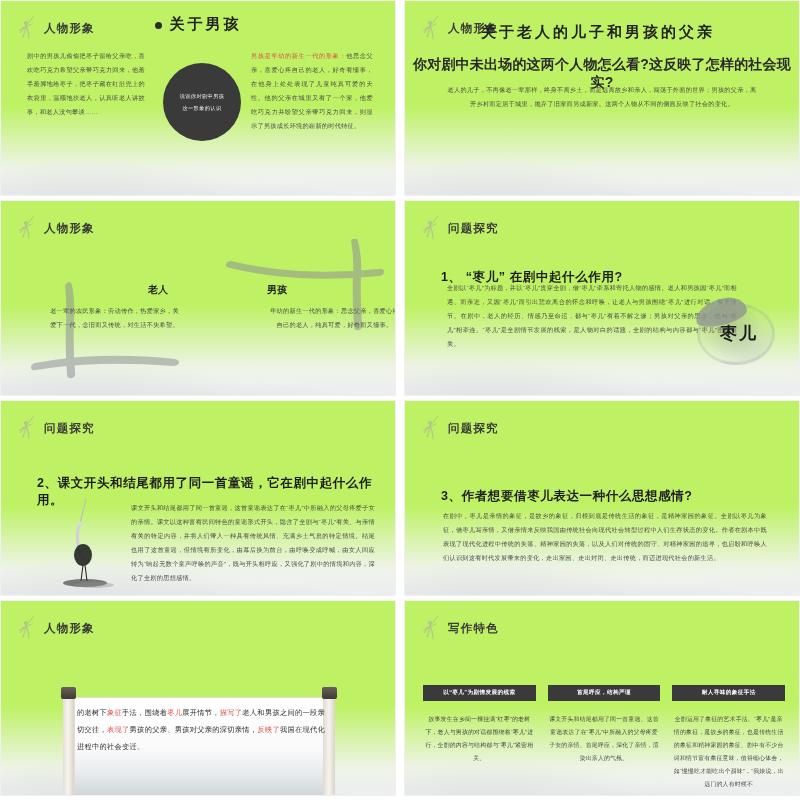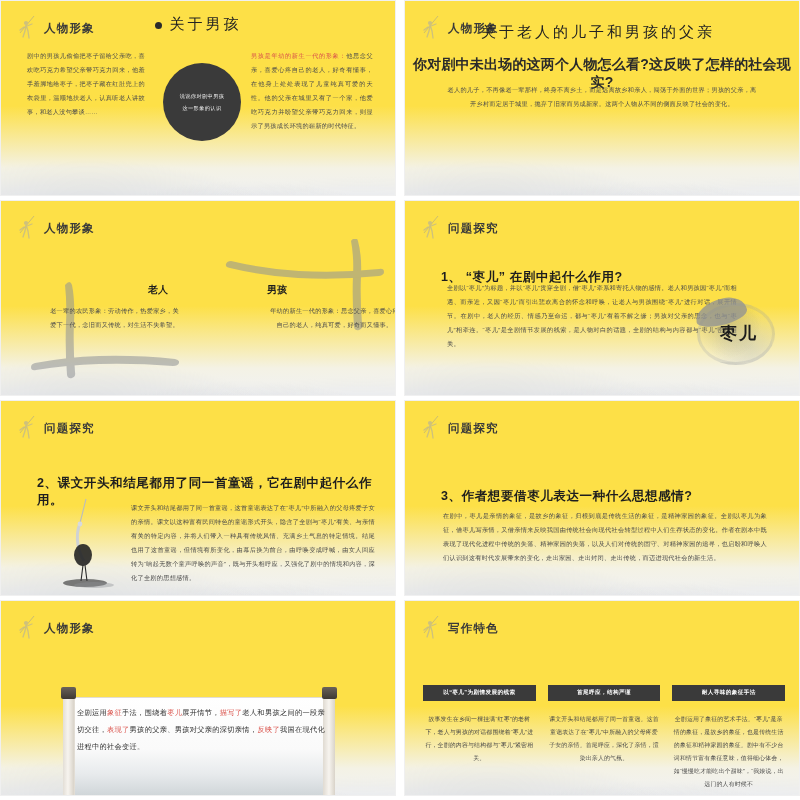--- a/index.html
+++ b/index.html
@@ -13,21 +13,21 @@
     width: 800px; height: 800px;
     display: grid;
     grid-template-columns: 396px 396px;
     grid-template-rows: 196px 196px 196px 196px;
     column-gap: 8px;
     row-gap: 4px;
     background: #ffffff;
   }
   .slide {
     position: relative;
-    background: #fde047;
+    background: #bef264;
     overflow: hidden;
     border: 1px solid #f0f0f0;
   }
   
   .slide::after {
     content: "";
     position: absolute;
     left: 0; right: 0; bottom: 0;
     height: 46%;
     background:
@@ -47,21 +47,21 @@
     display: flex; align-items: center; gap: 7px;
   }
   .runner { width: 20px; height: 30px; opacity: .55; flex: none; }
   .shead-title {
     font-size: 11.5px; font-weight: 700; color: #3a3a3a;
     letter-spacing: 1.2px;
   }
 
   
   .big-title {
-    text-align: center; font-size: 15px; font-weight: 400;
+    text-align: center; font-size: 15px; font-weight: 700;
     color: #222; letter-spacing: 3px;
   }
   .big-title .dot {
     display:inline-block; width:7px; height:7px; border-radius:50%;
     background:#2b2b2b; vertical-align: middle; margin-right: 8px;
   }
   .sub-q {
     text-align:center; font-size:14px; font-weight:700; color:#2a2a2a;
     letter-spacing:.2px;
   }
@@ -325,21 +325,21 @@
       </svg>
       <span class="shead-title">人物形象</span>
     </div>
 
     <div class="scroll-wrap">
       <div class="scroll-paper"></div>
       <div class="scroll-rod l"></div>
       <div class="scroll-rod r"></div>
       <div class="scroll-cap l"></div>
       <div class="scroll-cap r"></div>
-      <div class="scroll-text" id="scroll-text"><span>全剧运用</span><span class="red">象征</span><span>手法，围绕着</span><span class="red">枣儿</span><span>展开情节，</span><span class="red">描写了</span><span>老人和男孩之间的一段亲切交往，</span><span class="red">表现了</span><span>男孩的父亲、男孩对父亲的深切亲情，</span><span class="red">反映了</span><span>我国在现代化进程中的社会变迁。</span></div>
+      <div class="scroll-text" id="scroll-text"><span>的老树下</span><span class="red">象征</span><span>手法，围绕着</span><span class="red">枣儿</span><span>展开情节，</span><span class="red">描写了</span><span>老人和男孩之间的一段亲切交往，</span><span class="red">表现了</span><span>男孩的父亲、男孩对父亲的深切亲情，</span><span class="red">反映了</span><span>我国在现代化进程中的社会变迁。</span></div>
     </div>
   </div>
 
   <div class="slide">
     <div class="shead">
       <svg class="runner" viewBox="0 0 20 30">
         <path d="M3 20 L17 3" stroke="#9a9a9a" stroke-width="0.9" fill="none"></path>
         <circle cx="9" cy="10" r="2.1" fill="#a8a8a8"></circle>
         <path d="M9 12 L8 18 L6 24 M9 12 L11 18 L12 25 M7 14 L3 17 M10 13 L15 11" stroke="#a8a8a8" stroke-width="1.3" fill="none" stroke-linecap="round"></path>
       </svg>

